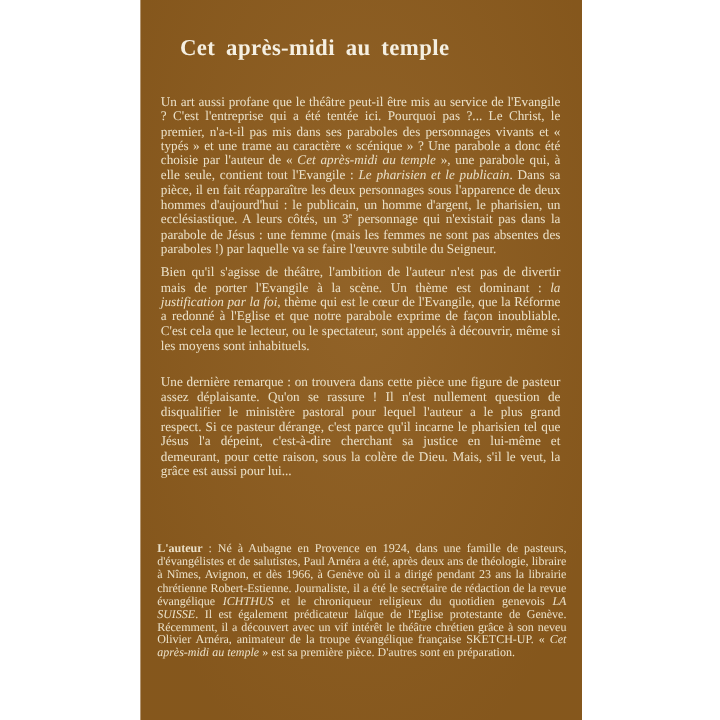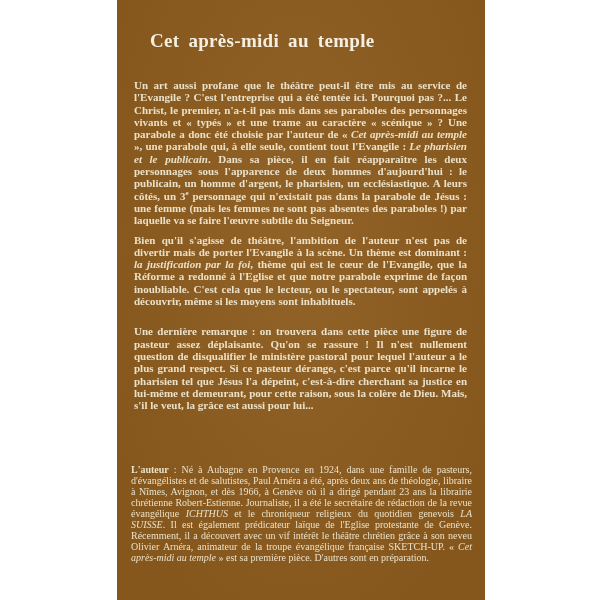--- a/index.html
+++ b/index.html
@@ -38,21 +38,20 @@
     padding-left: 16px;
     white-space: nowrap;
   }
   .cover-text {
     margin-top: 27px;
     width: 333px;
     color: #ebe1c9;
     font-size: 11px;
     line-height: 12.3px;
     text-align: justify;
-    font-weight: bold;
   }
   .cover-paragraph { margin: 0 0 7px 0; }
   .cover-paragraph:last-child { margin-bottom: 0; margin-top: 18px; }
   .author-note {
     margin-top: 54px;
     margin-left: -3px;
     width: 341px;
     color: #ebe1c9;
     font-size: 10px;
     line-height: 10.9px;

